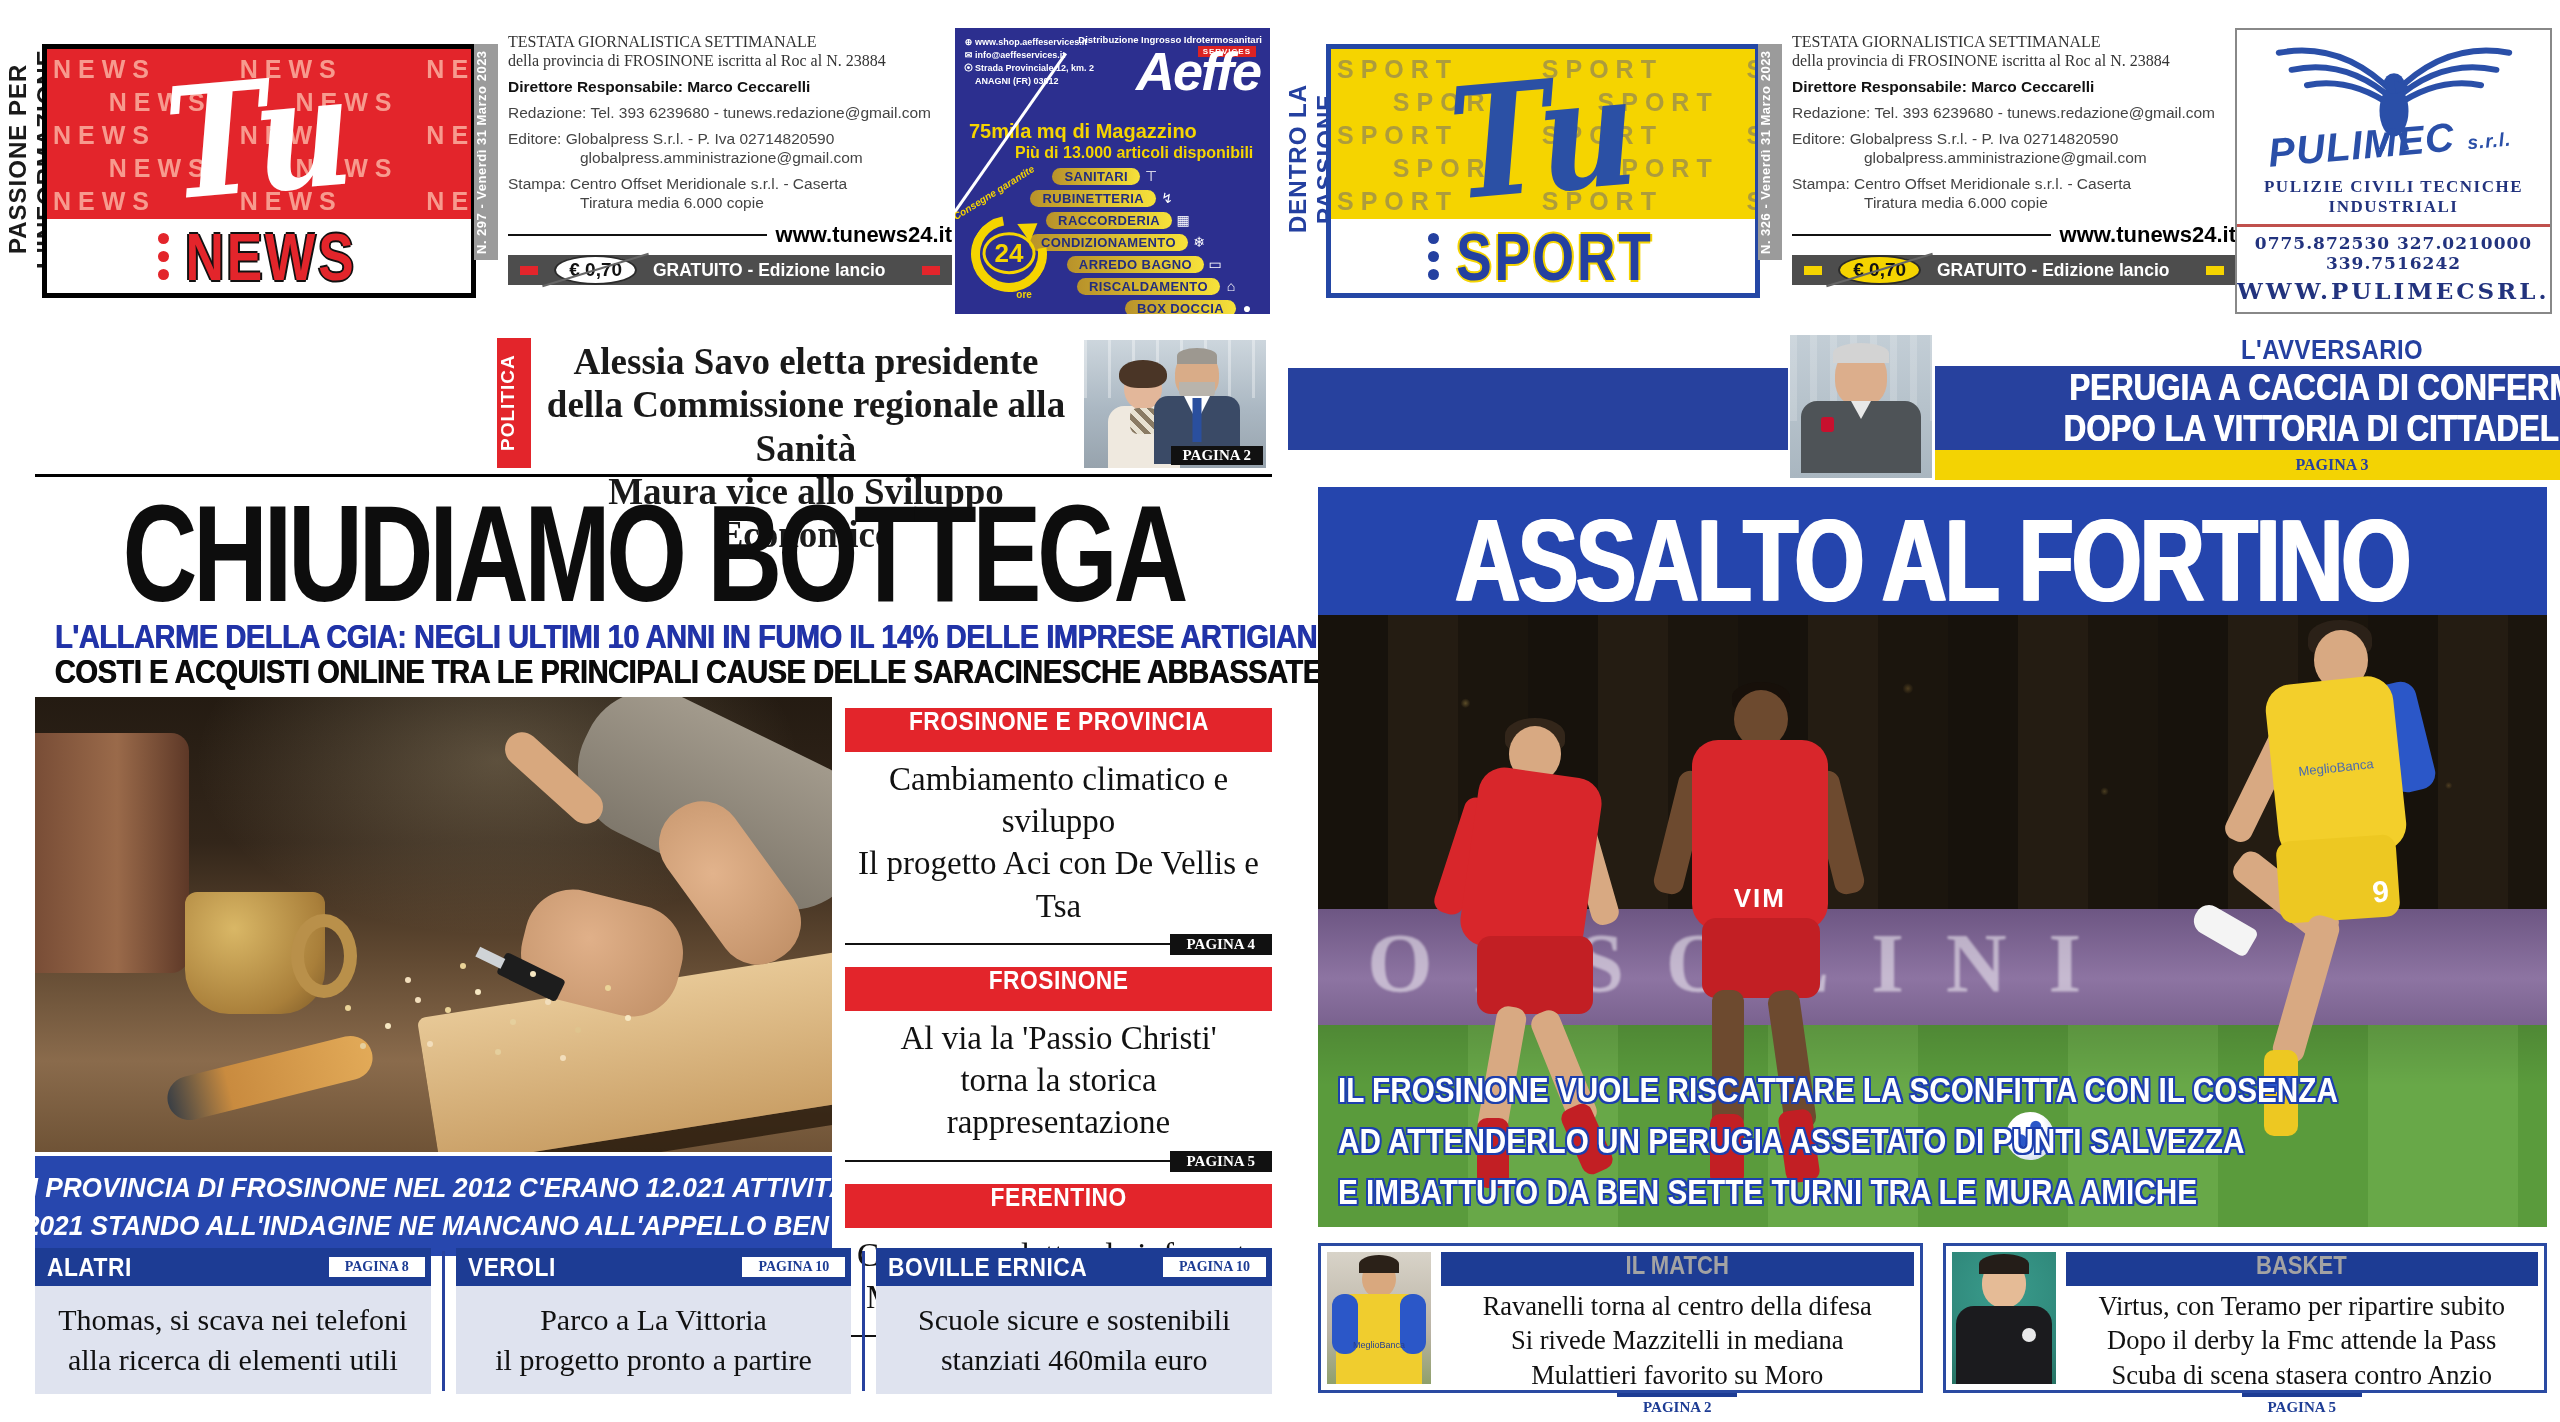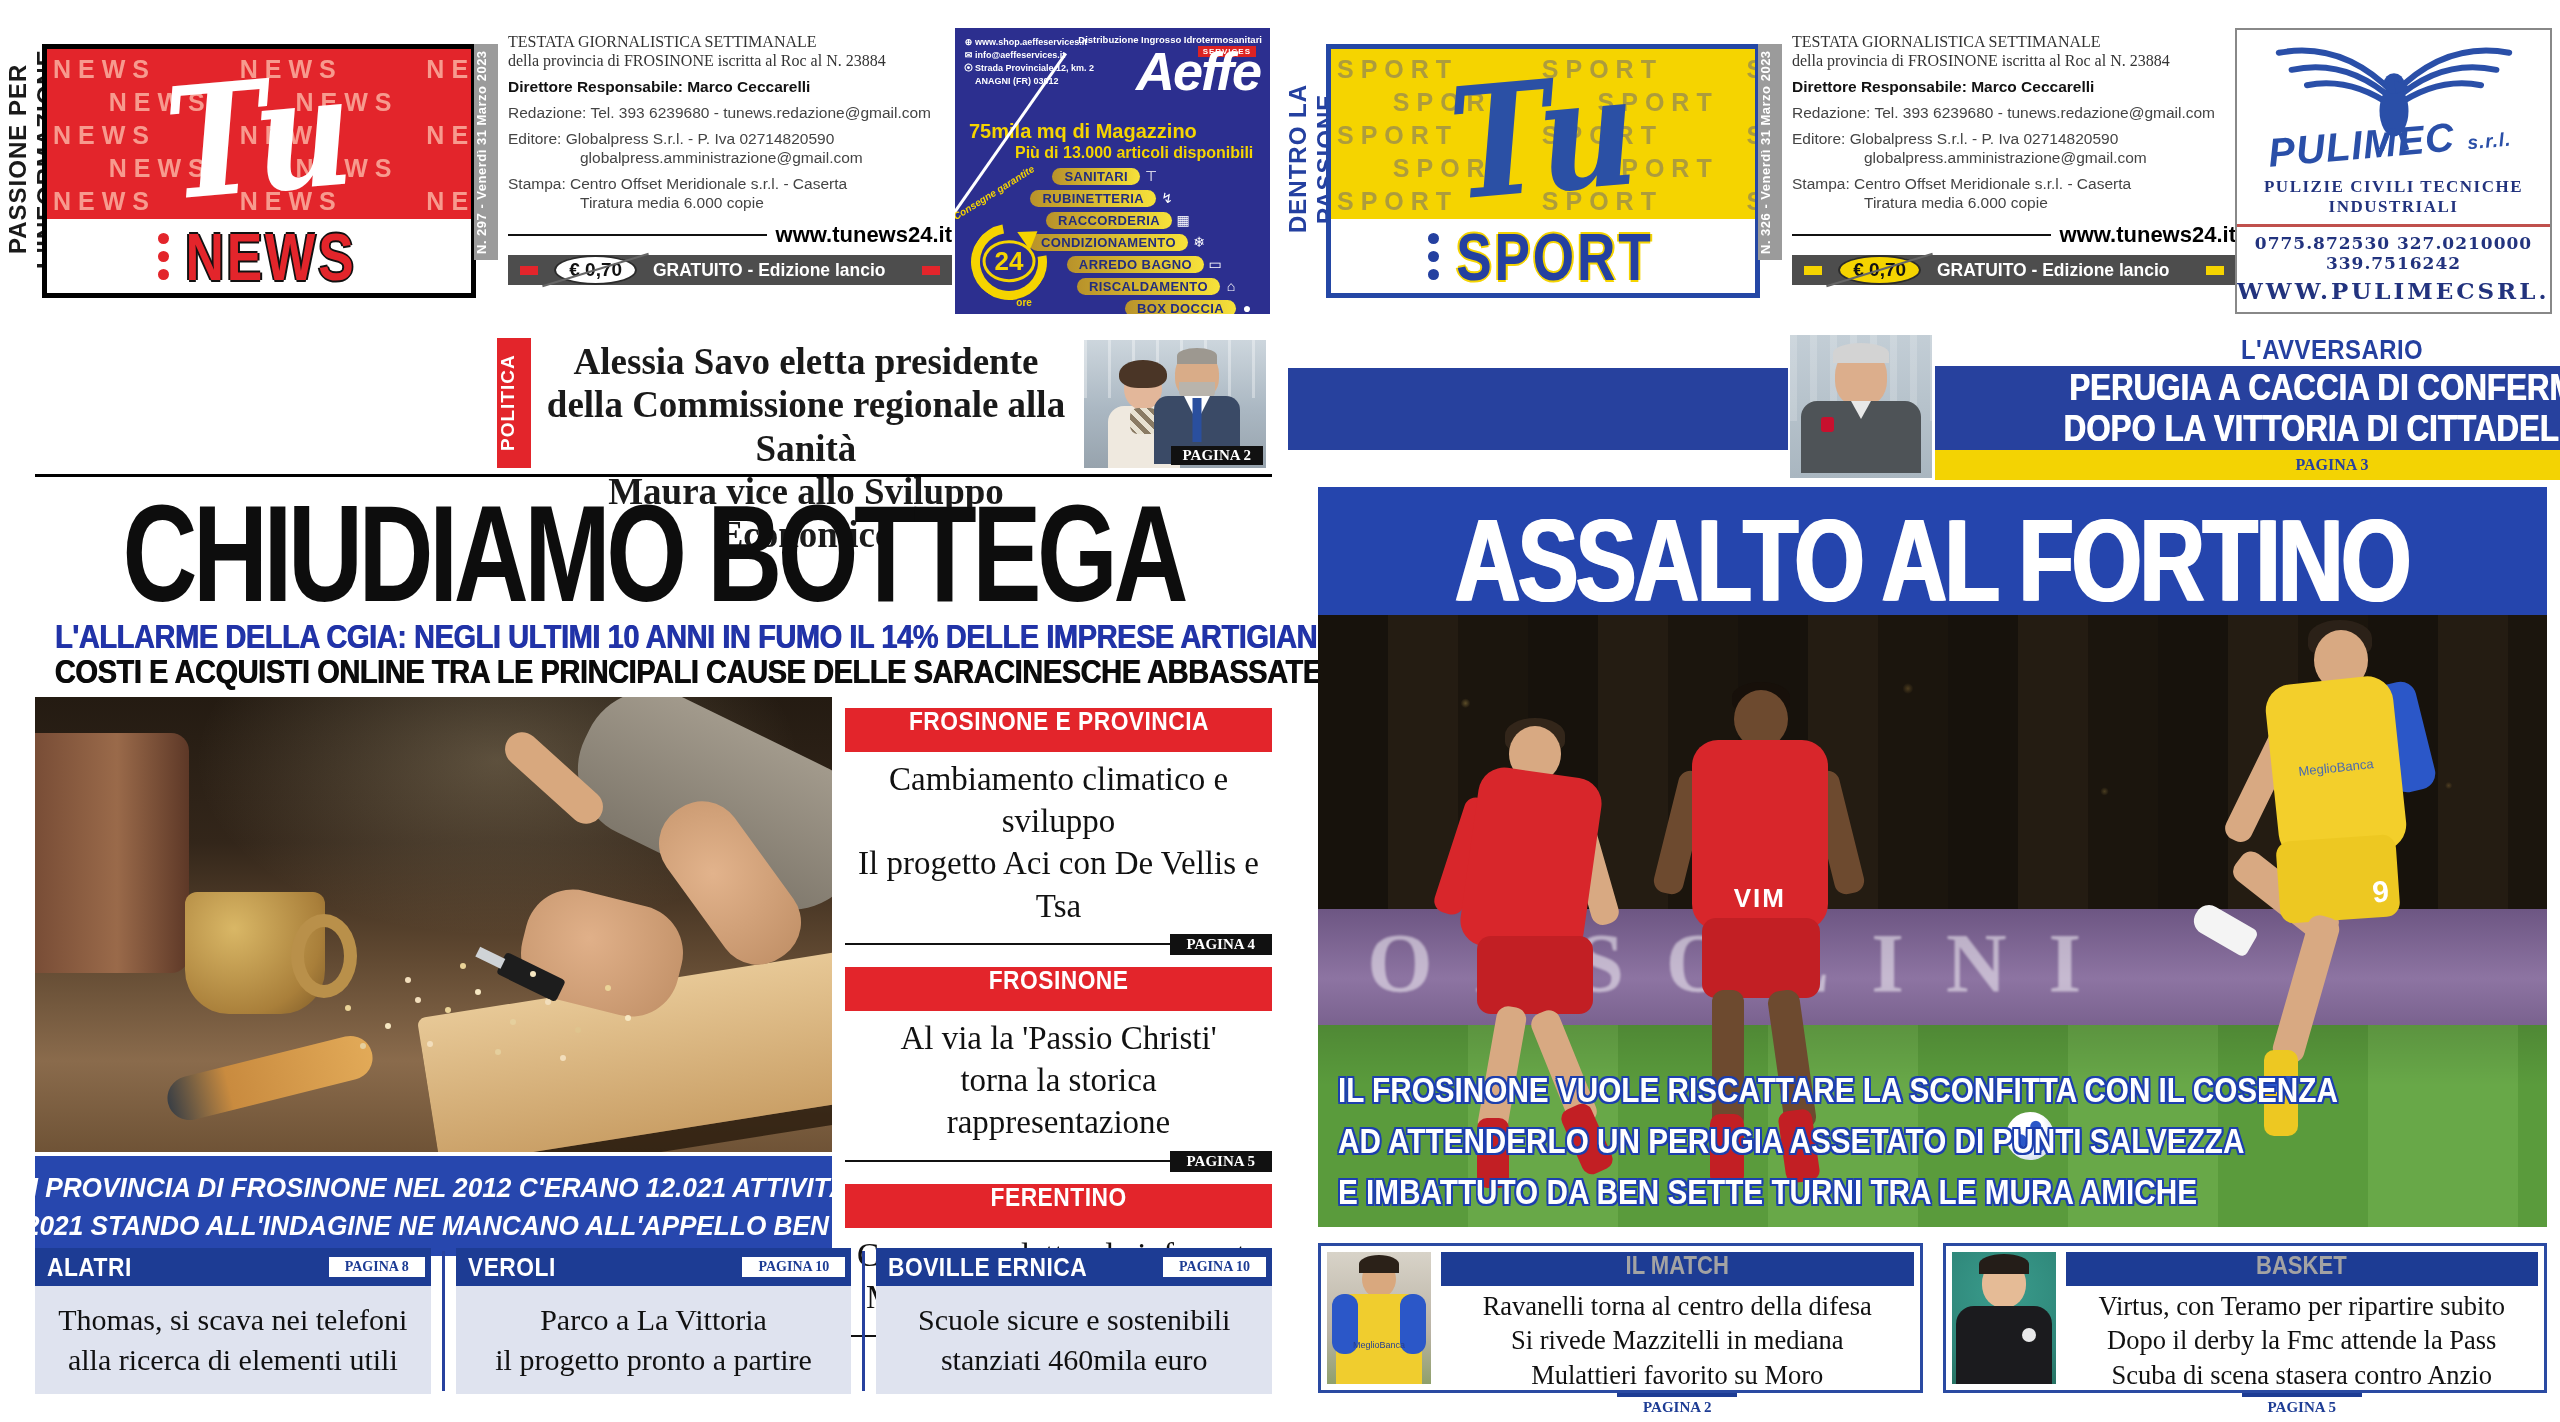--- a/index.html
+++ b/index.html
@@ -75,21 +75,21 @@
   .ae-h1{margin:4px 0 0 14px;font:700 20px "Liberation Sans",sans-serif;color:#f5d400;}
   .ae-h2{margin:1px 0 4px 60px;font:700 16px "Liberation Sans",sans-serif;color:#f5d400;}
   .ae-pills{position:relative;z-index:2;}
   .ae-row{display:flex;justify-content:flex-end;align-items:center;height:20px;margin:2px 0;}
   .ae-pill{background:linear-gradient(90deg,#b8922a,#f7e23a);color:#232d7e;
     font:700 13px "Liberation Sans",sans-serif;text-transform:uppercase;letter-spacing:.4px;
     padding:1px 12px;border-radius:11px;}
   .ae-ic{color:#fff;width:22px;text-align:center;font-size:14px;}
   .ae-diag{position:absolute;left:-60px;bottom:14px;width:300px;height:3px;background:#fff;
     transform:rotate(-55deg);transform-origin:left bottom;z-index:1;}
-  .b24{position:absolute;left:8px;bottom:6px;width:92px;height:92px;z-index:3;}
+  .b24{position:absolute;left:8px;bottom:14px;width:92px;height:92px;z-index:3;}
   .b24 .circ{position:absolute;inset:8px;border:9px solid #f5d400;border-radius:50%;
     border-top-color:transparent;transform:rotate(35deg);}
   .b24 .arrow{position:absolute;right:6px;top:6px;width:0;height:0;border:11px solid transparent;
     border-left:17px solid #f5d400;transform:rotate(-35deg);}
   .b24 .n{position:absolute;left:50%;top:50%;transform:translate(-50%,-52%);
     font:700 26px "Liberation Sans",sans-serif;color:#f5d400;border:3px solid #f5d400;
     border-radius:50%;padding:5px 9px;line-height:1;}
   .b24 .ore{position:absolute;left:58%;bottom:0;font:700 10px "Liberation Sans",sans-serif;color:#f5d400;}
   .consegne{position:absolute;left:2px;bottom:92px;font:700 italic 10px "Liberation Sans",sans-serif;
     color:#f5d400;transform:rotate(-32deg);transform-origin:left bottom;z-index:3;}

